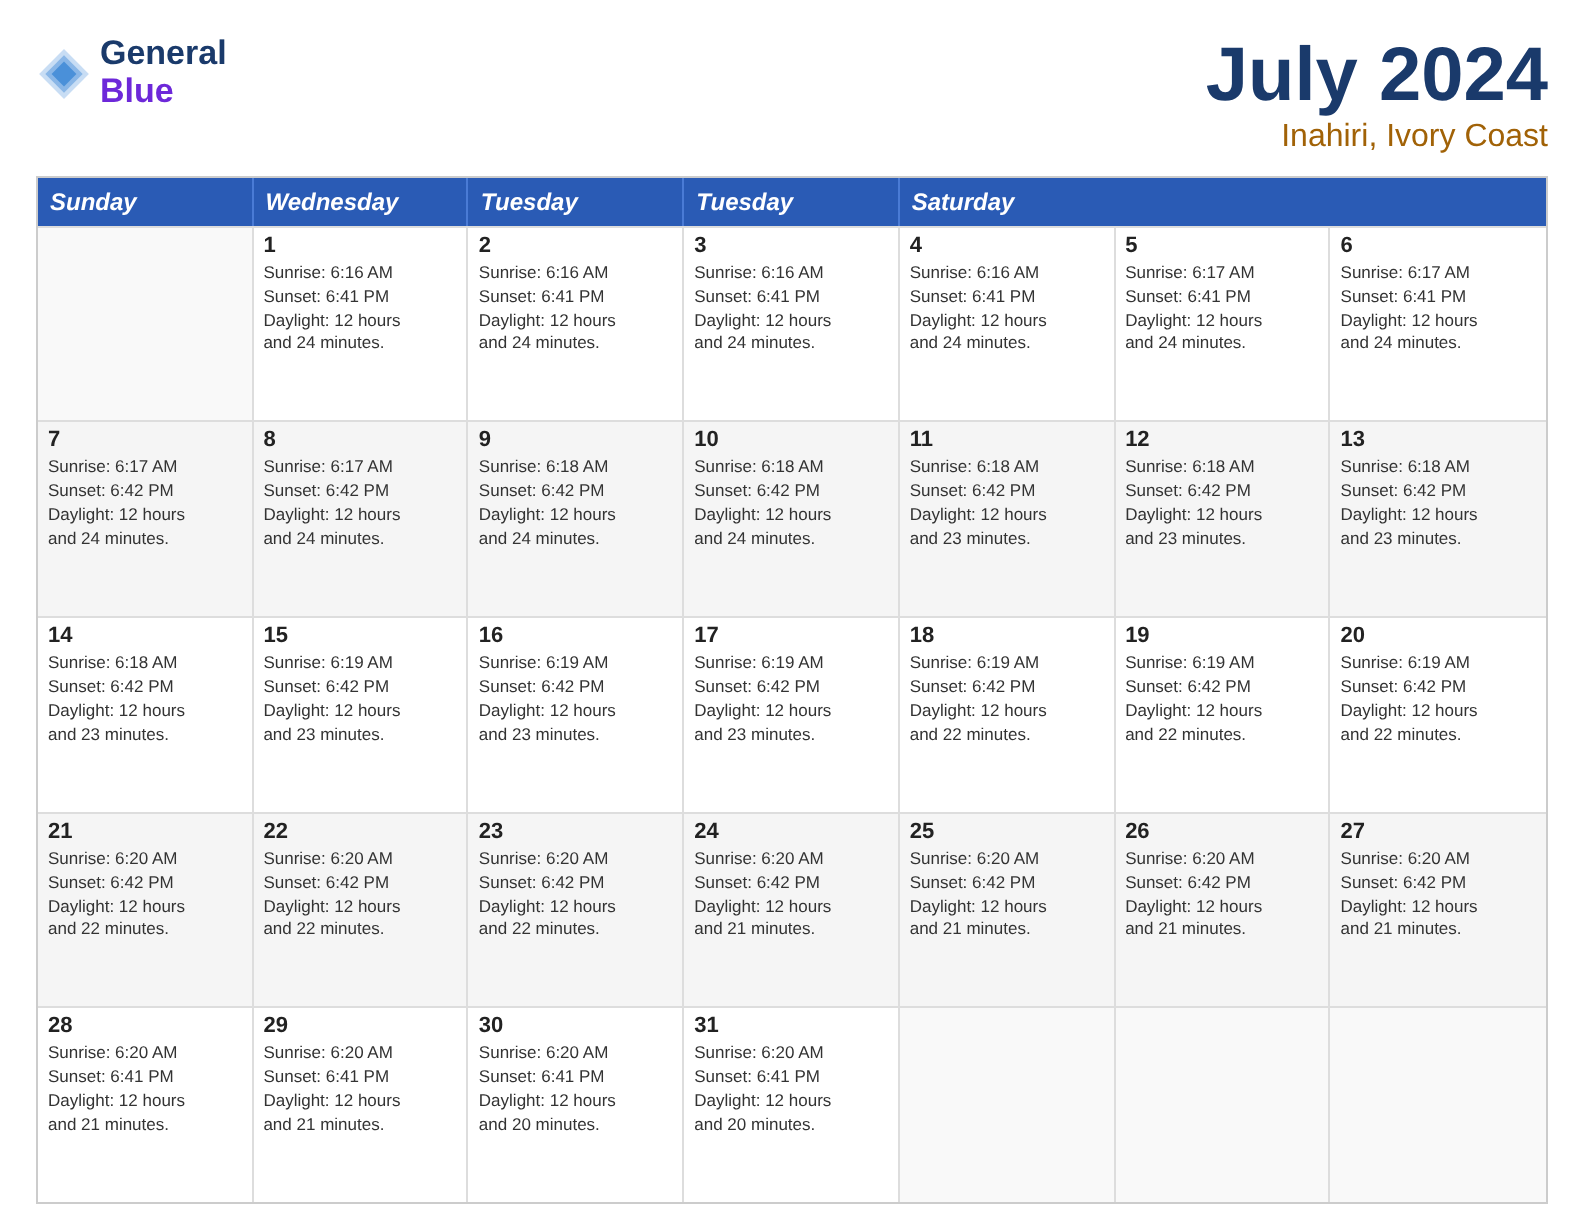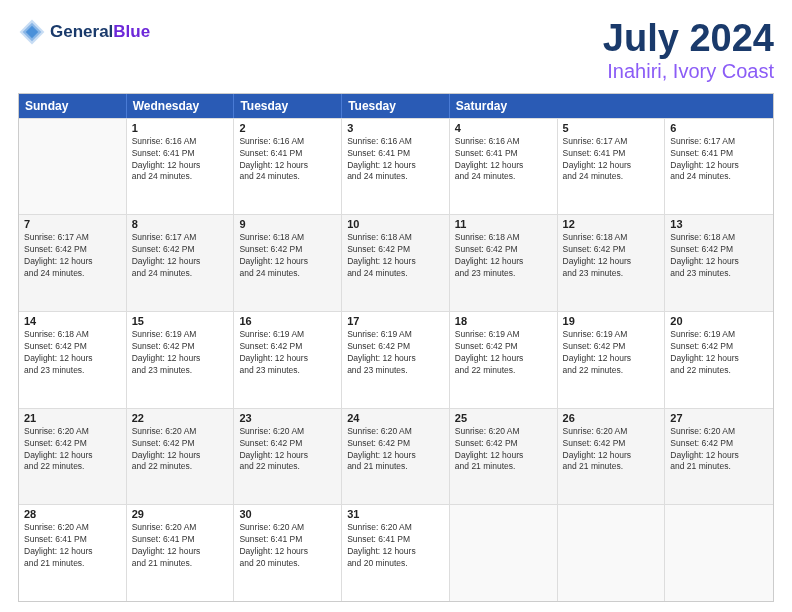--- a/index.html
+++ b/index.html
@@ -36,40 +36,41 @@
       text-align: right;
       margin-left: 28px;
     }
     .main-title {
       font-size: 38px;
       font-weight: bold;
       color: #1a3a6b;
       line-height: 1.1;
     }
     .subtitle {
-      font-size: 20px;
-      color: #8b5cf6;
+      font-size: 16px;
+      color: #a16207;
     }
     .calendar {
       flex: 1;
       display: flex;
       flex-direction: column;
       border: 1px solid #ccc;
     }
     .cal-header {
       display: grid;
       grid-template-columns: repeat(7, 1fr);
       background: #2a5bb5;
     }
     .cal-header-cell {
       color: #fff;
       font-size: 12px;
       font-weight: bold;
       padding: 5px 6px;
       border-right: 1px solid #4a7bd5;
+      font-style: italic;
     }
     .cal-header-cell:last-child { border-right: none; }
     .cal-body {
       flex: 1;
       display: flex;
       flex-direction: column;
     }
     .cal-row {
       display: grid;
       grid-template-columns: repeat(7, 1fr);
@@ -104,21 +105,21 @@
 <body>
 
 <div class="page">
   <div class="header">
     <div class="logo">
       <svg class="logo-icon" viewBox="0 0 36 36">
         <polygon points="18,2 34,18 18,34 2,18" fill="#4a90d9" opacity="0.3"></polygon>
         <polygon points="18,6 30,18 18,30 6,18" fill="#4a90d9" opacity="0.5"></polygon>
         <polygon points="18,10 26,18 18,26 10,18" fill="#4a90d9"></polygon>
       </svg>
-      <div style="display:flex;flex-direction:row;line-height:1.1;align-items:flex-end;">
+      <div style="display:flex;flex-direction:column;line-height:1.1;">
         <span style="font-size:17px;font-weight:bold;color:#1a3a6b;">General</span>
         <span style="font-size:17px;font-weight:bold;color:#6d28d9;">Blue</span>
       </div>
     </div>
     <div class="title-block">
       <div class="main-title">July 2024</div>
       <div class="subtitle">Inahiri, Ivory Coast</div>
     </div>
   </div>
 

